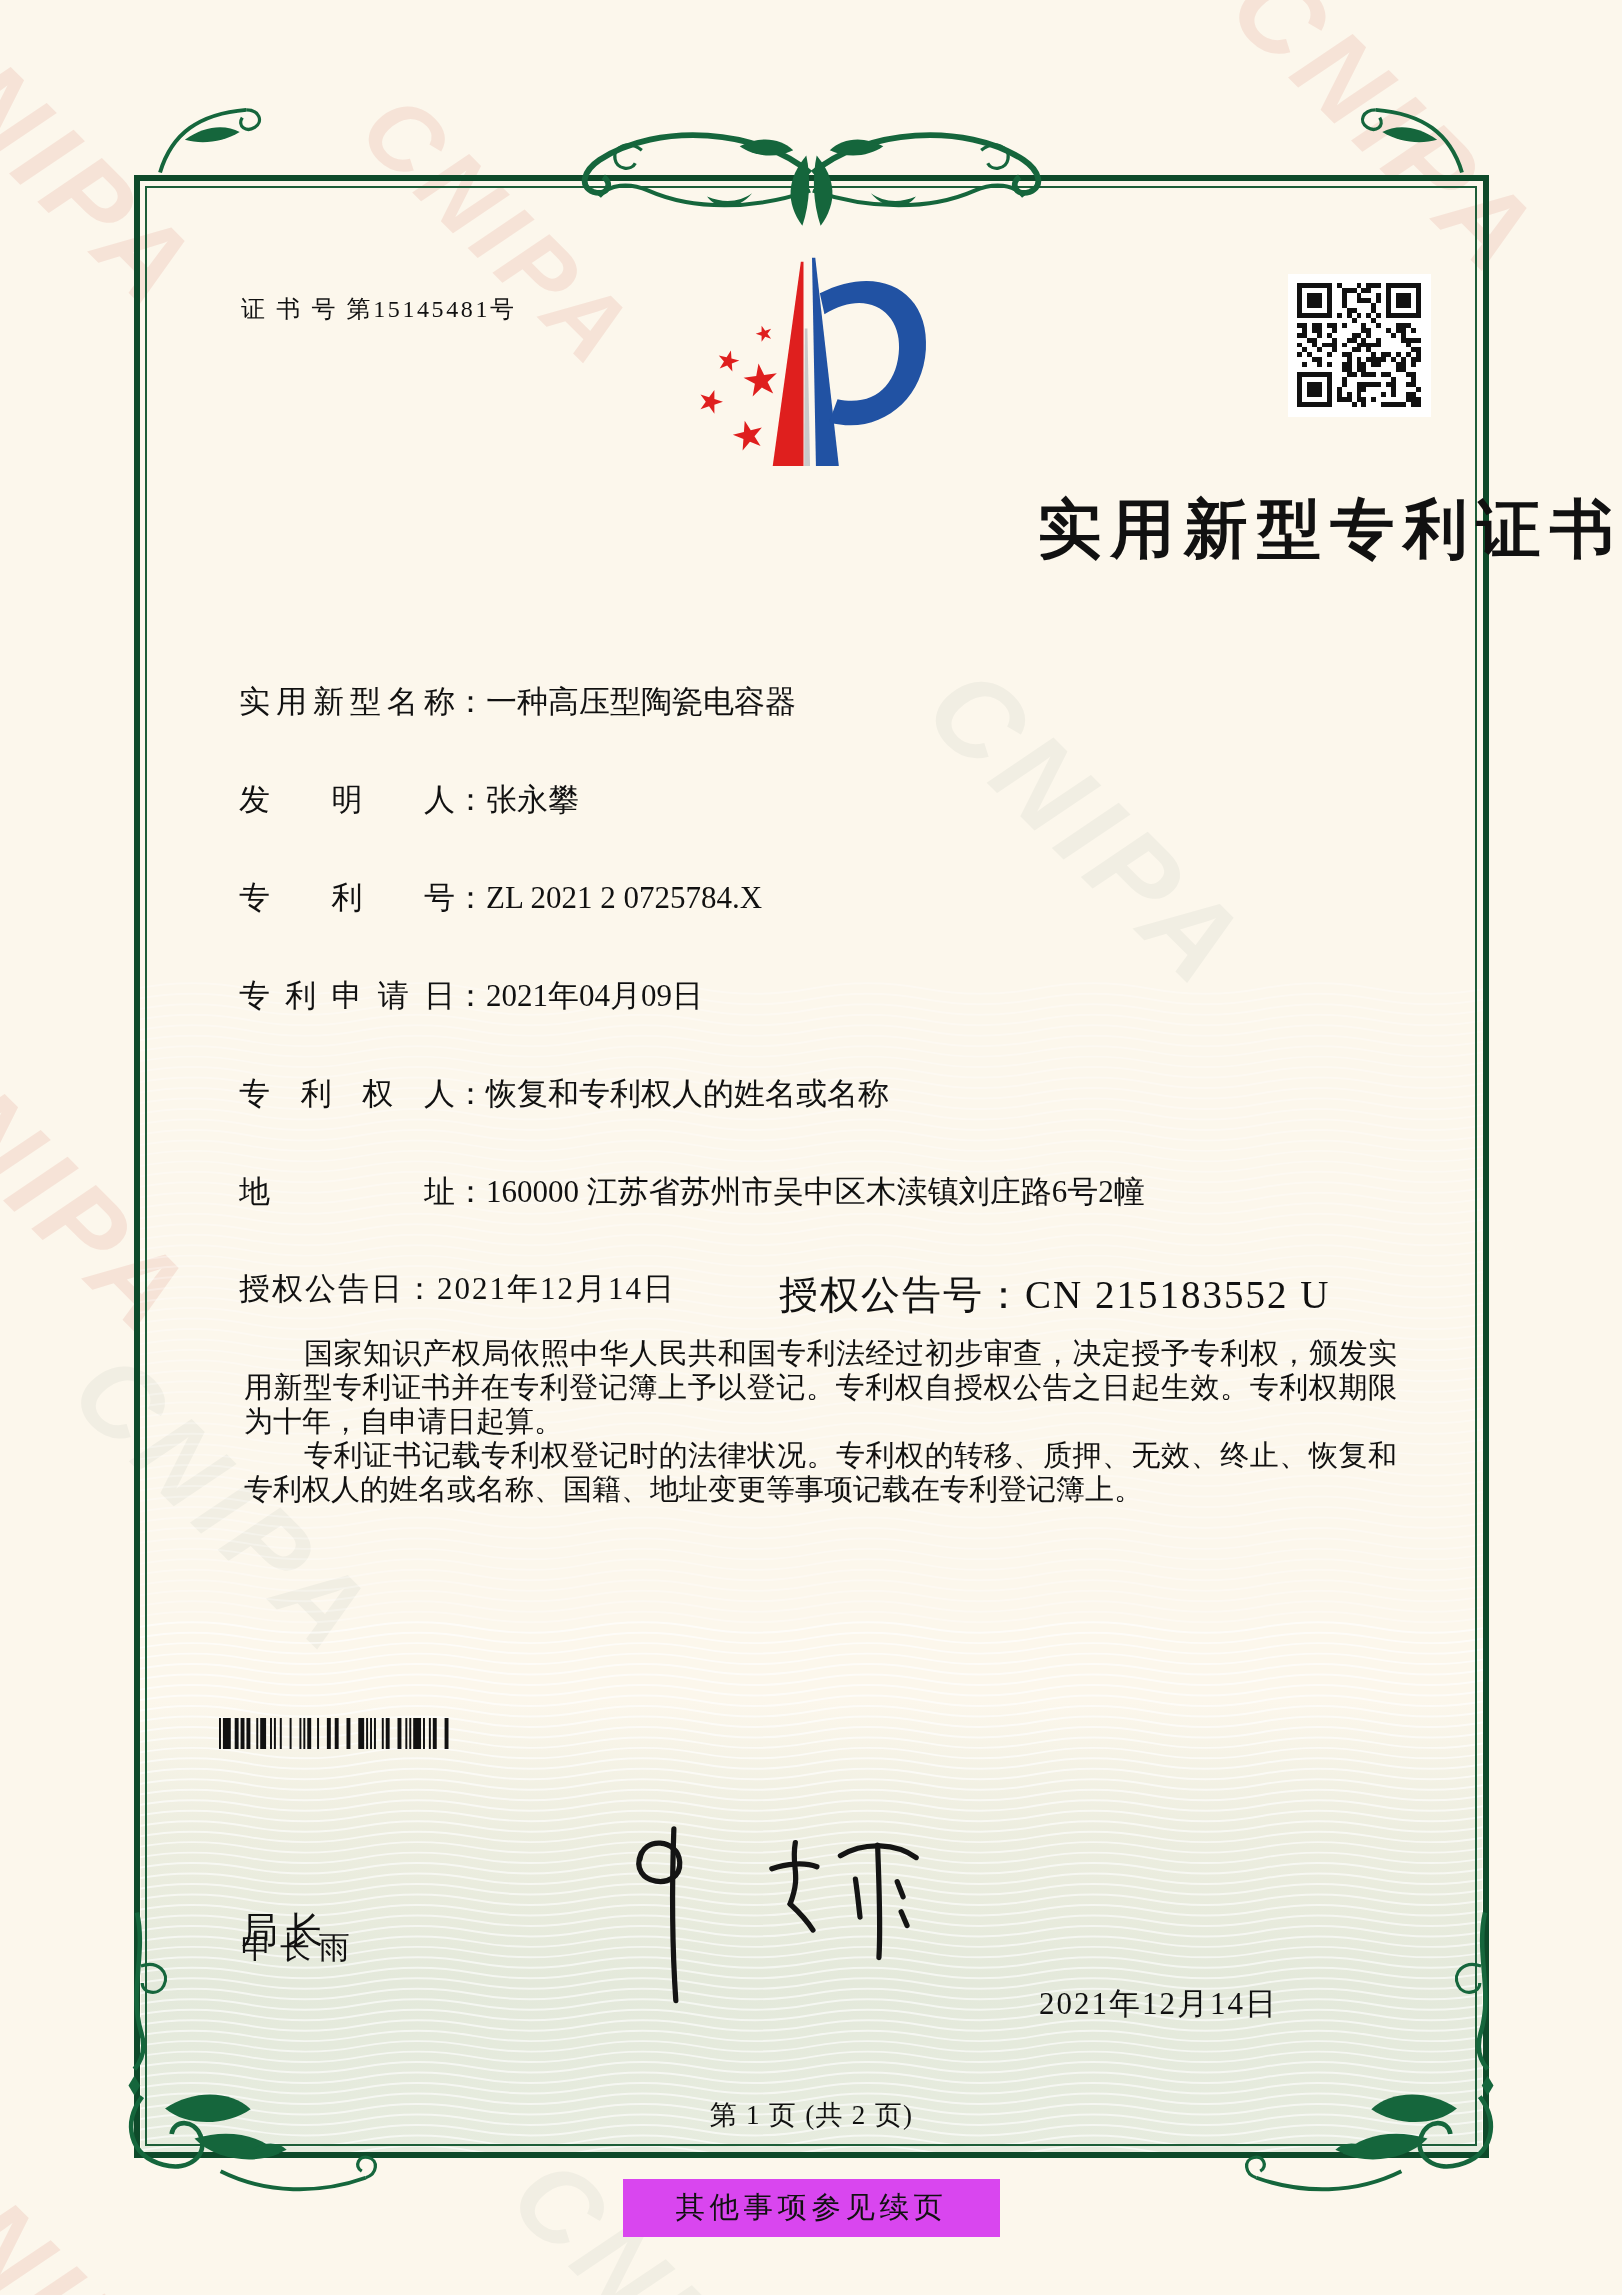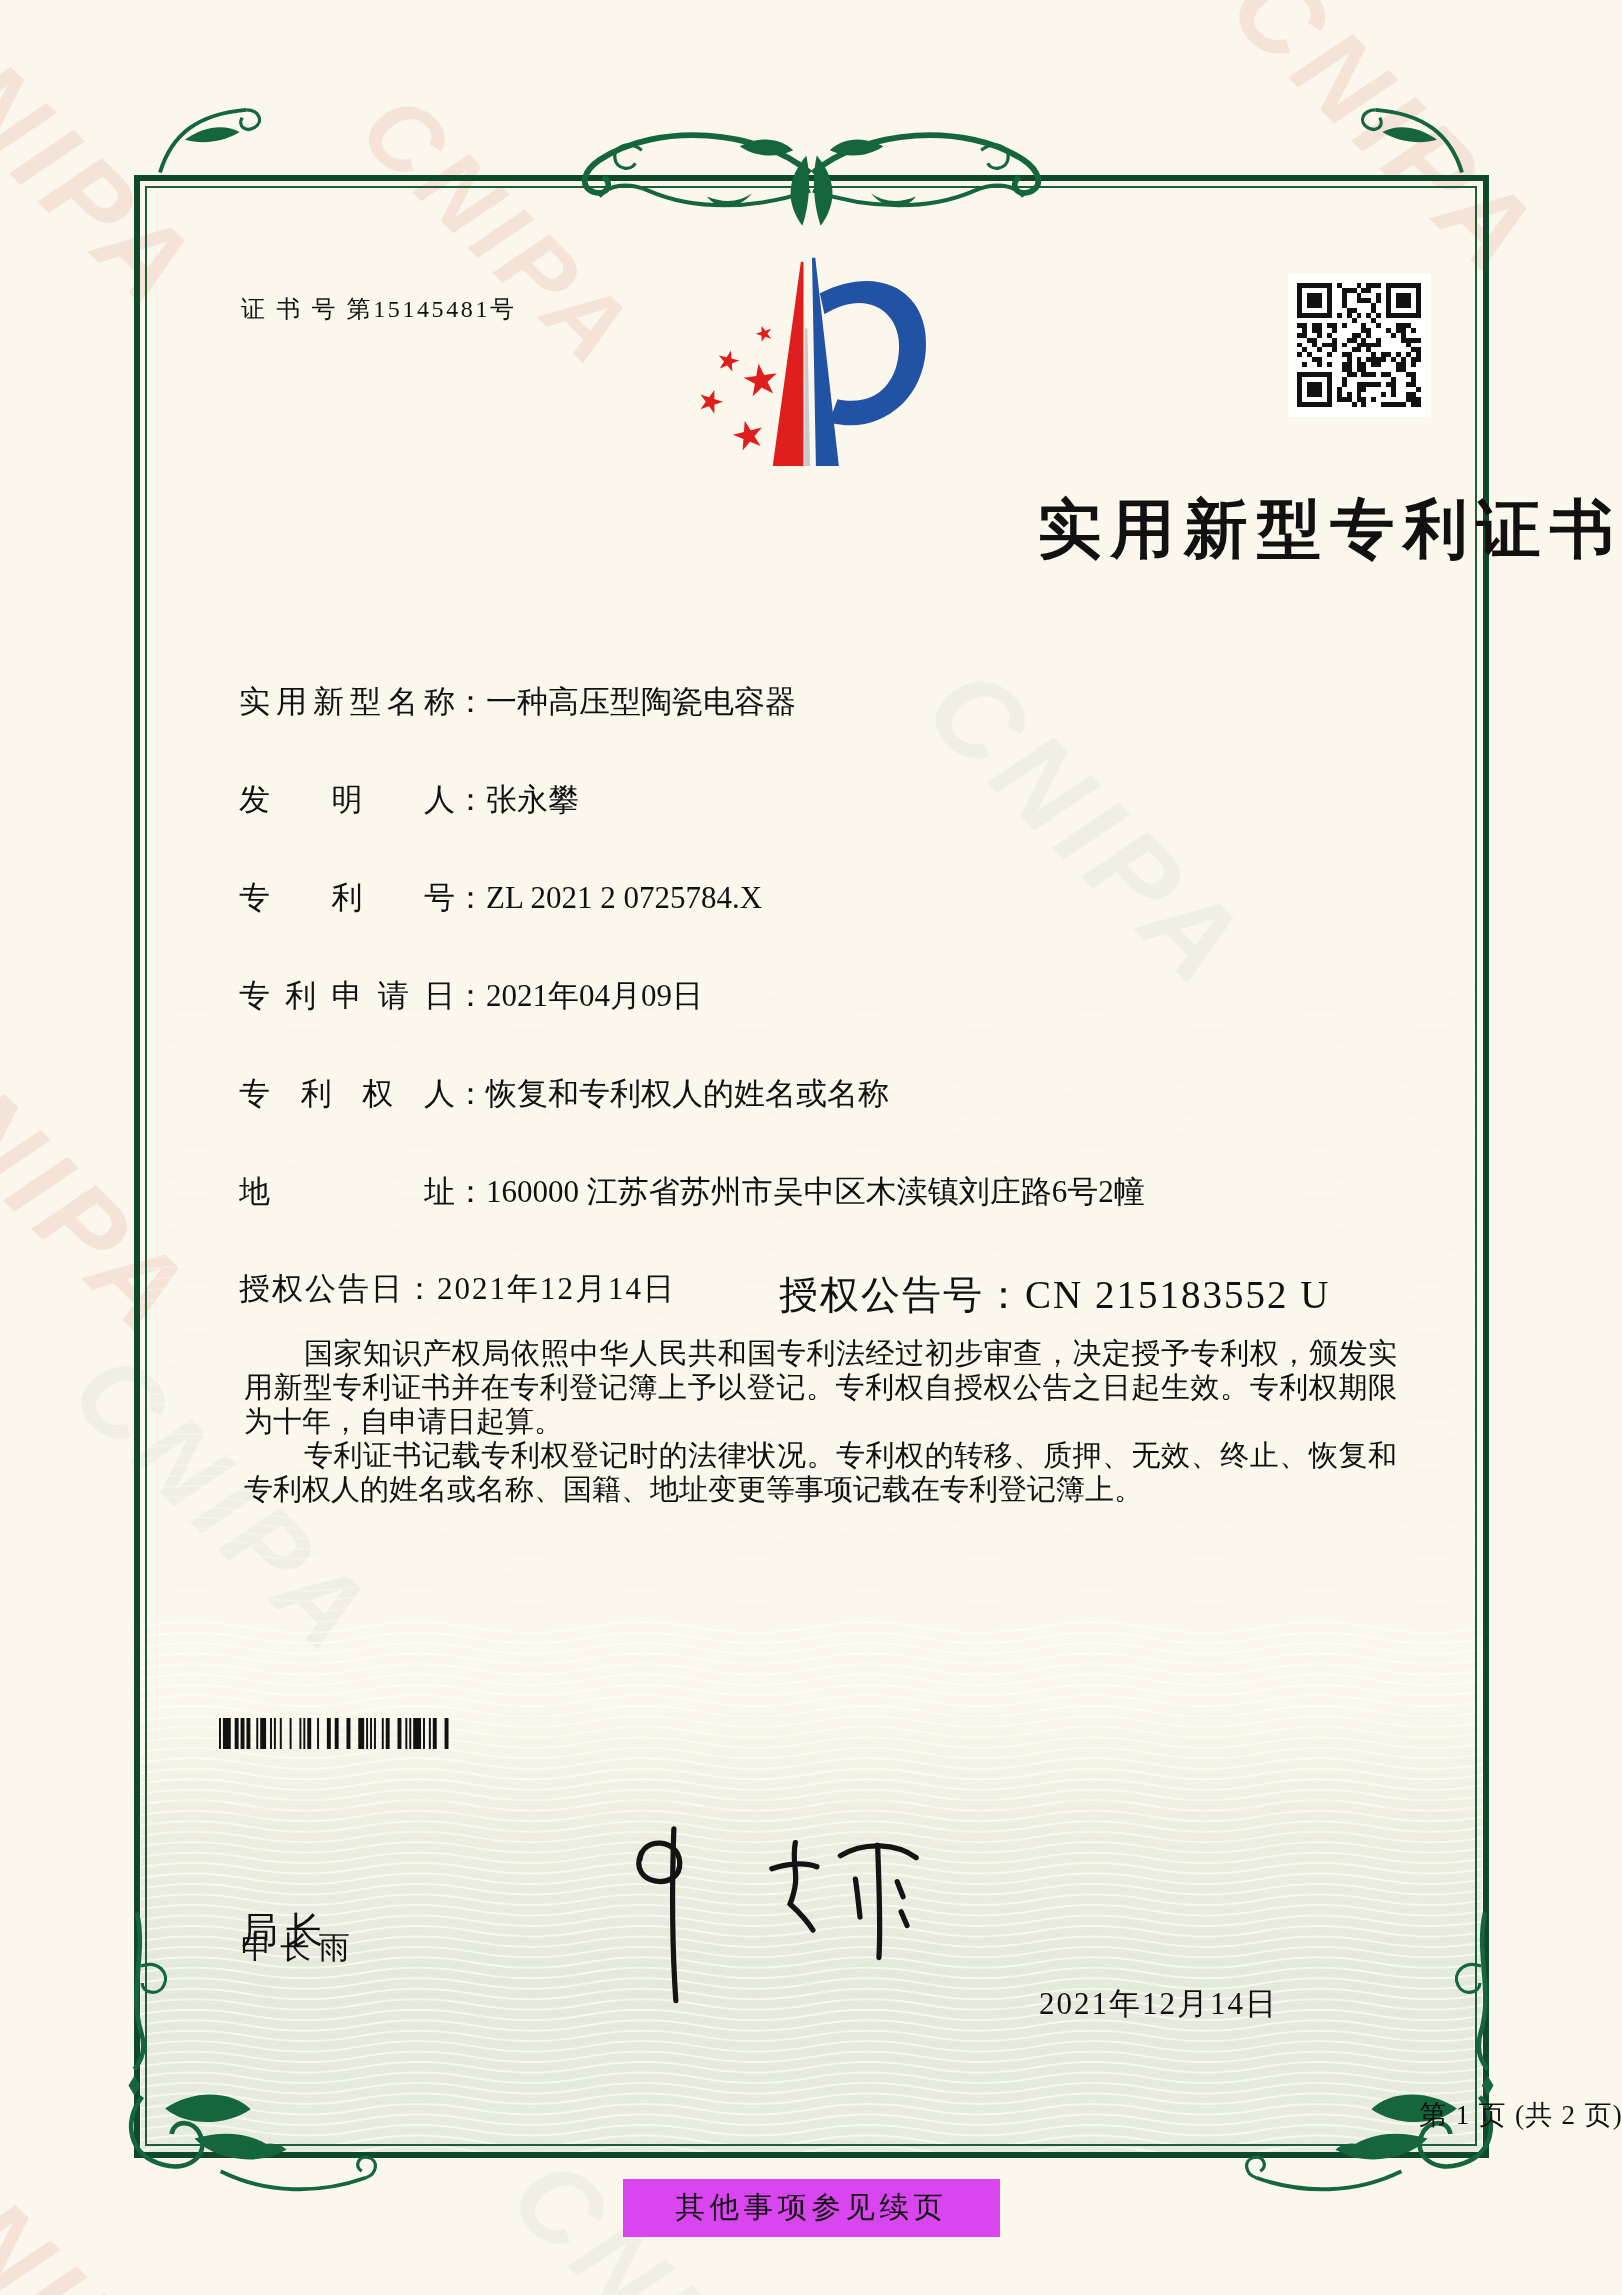--- a/index.html
+++ b/index.html
@@ -48,21 +48,21 @@
   
   .body-text{position:absolute;left:244px;top:1336px;width:1153px;font-size:29px;line-height:34px;
              text-align:justify}
   .body-text p{text-indent:60px}
   
   .barcode{position:absolute;left:219px;top:1718px;width:238px;height:31px}
   .sig-title{position:absolute;left:241px;top:1906px;font-size:37px;letter-spacing:7.9px}
   .sig-name{position:absolute;left:241px;top:1927px;font-size:31px;letter-spacing:7.9px}
   .signature{position:absolute;left:543px;top:1806px;width:425px;height:209px}
   .issue-date{position:absolute;left:949px;top:1983px;width:419px;text-align:center;font-size:31px;letter-spacing:2px}
-  .pageinfo{position:absolute;left:0;top:2097px;width:100%;text-align:right;font-size:27px;letter-spacing:1.3px}
+  .pageinfo{position:absolute;left:0;top:2097px;width:100%;text-align:center;font-size:27px;letter-spacing:1.3px}
   .footer-note{position:absolute;left:623px;top:2179px;width:377px;height:58px;background:#d946ef;
                display:flex;align-items:center;justify-content:center;font-size:29.4px;letter-spacing:4.6px}
 </style>
 </head>
 <body>
 
 <div class="page">
 
   <div class="wm pink wm1">CNIPA</div>
   <div class="wm pink wm2">CNIPA</div>

